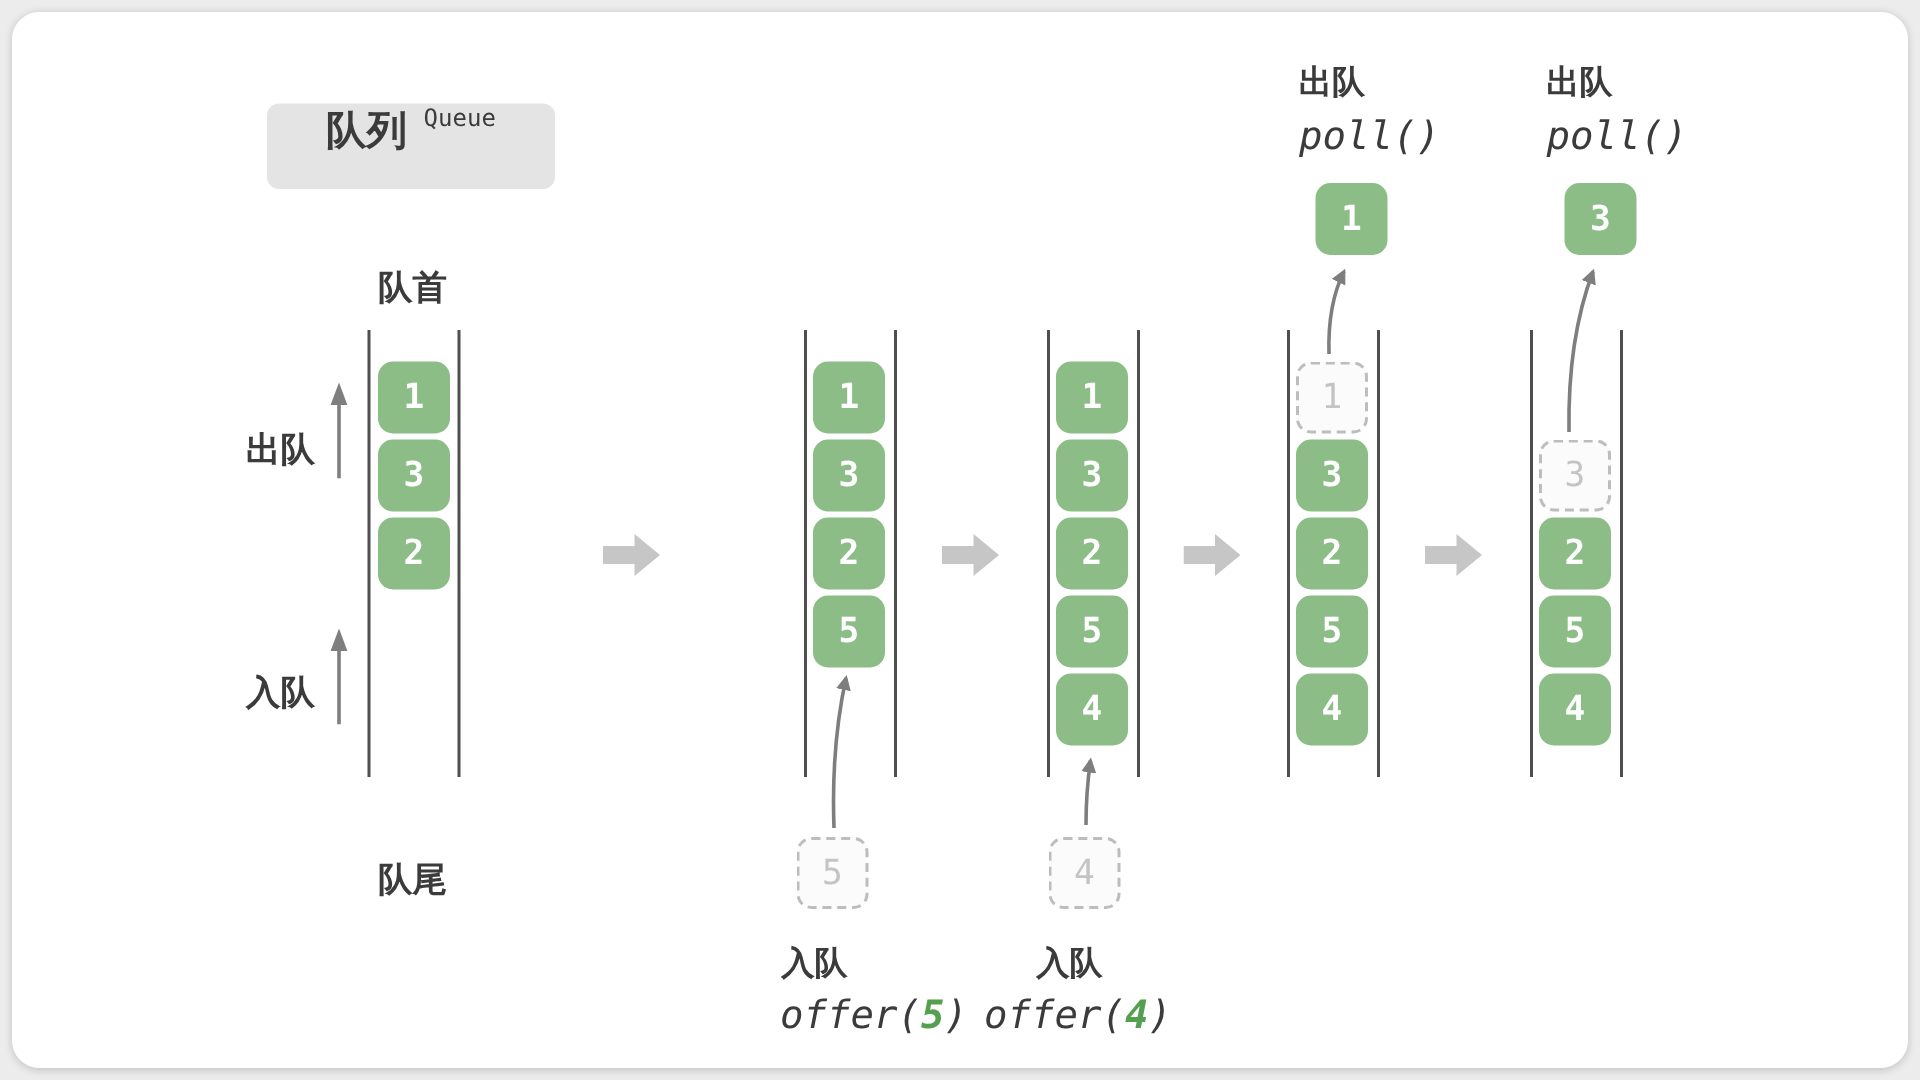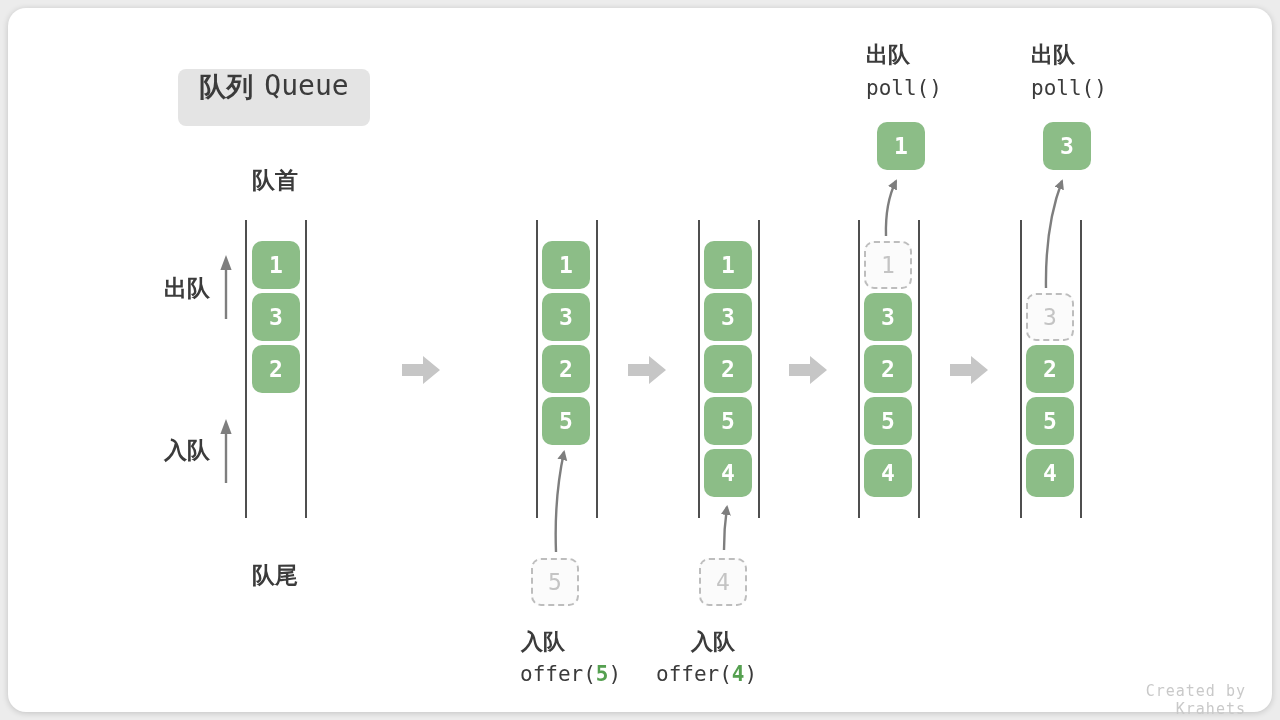--- a/index.html
+++ b/index.html
@@ -15,42 +15,42 @@
     box-shadow:0 1px 6px rgba(0,0,0,0.18);
   }
   .abs { position:absolute; }
 
   .badge {
     left:170px; top:45px; width:192px; height:57px;
     background:#e4e4e4; border-radius:8px;
     display:flex; align-items:flex-start; justify-content:center; gap:11px;margin-top:16px;
   }
   .badge .zh { font-weight:bold; font-size:27px; color:#3b3b3b; }
-  .badge .en { font-family:"DejaVu Sans Mono", monospace; font-size:28px; color:#3b3b3b; }
+  .badge .en { font-family:"DejaVu Sans Mono", monospace; font-size:16px; color:#3b3b3b; }
 
-  .cn-label { font-weight:bold; font-size:23px; color:#3b3b3b; }
+  .cn-label { font-weight:bold; font-size:23px; color:#3b3b3b;margin-top:11px; }
   .centered { text-align:center; }
 
   .wall { width:2px; top:212px; height:298px; background:#4f4f4f; }
 
   .box {
     width:48px; height:48px; border-radius:10px;
     background:#8cbd87; color:#ffffff;
     display:flex; align-items:center; justify-content:center;
     font-family:"DejaVu Sans Mono", monospace; font-weight:bold; font-size:23px;
   }
   .ghost {
     width:44px; height:44px; border:2px dashed #bdbdbd; border-radius:10px;
     background:#fbfbfb; color:#c4c4c4;
     display:flex; align-items:center; justify-content:center;
     font-family:"DejaVu Sans Mono", monospace; font-size:23px;
   }
 
   .op-zh { font-weight:bold; font-size:22px; color:#3b3b3b; }
-  .op-code { font-family:"DejaVu Sans Mono", monospace; font-size:21px; color:#3b3b3b; }
+  .op-code { font-family:"DejaVu Sans Mono", monospace; font-size:26px; color:#3b3b3b;font-style:italic; }
   .op-code .arg { color:#55a050; font-weight:bold; }
 
   .credit {
     left:1078px; top:674px; width:160px; text-align:right;
     font-family:"DejaVu Sans Mono", monospace; font-size:15px;
     color:#c9c9c9; letter-spacing:1px;
   }
   svg { display:block; }
 </style>
 </head>
@@ -172,15 +172,14 @@
 
   <div class="abs op-zh" style="left:683px; top:619px;">入队</div>
   <div class="abs op-code" style="left:648px; top:654px;"><span>offer(</span><span class="arg">4</span><span>)</span></div>
 
   <div class="abs op-zh" style="left:858px; top:32px;">出队</div>
   <div class="abs op-code" style="left:858px; top:68px;">poll()</div>
 
   <div class="abs op-zh" style="left:1023px; top:32px;">出队</div>
   <div class="abs op-code" style="left:1023px; top:68px;">poll()</div>
 
-  <div class="abs credit">Created by Krahets</div>
 
 </div>
 
 </body></html>

